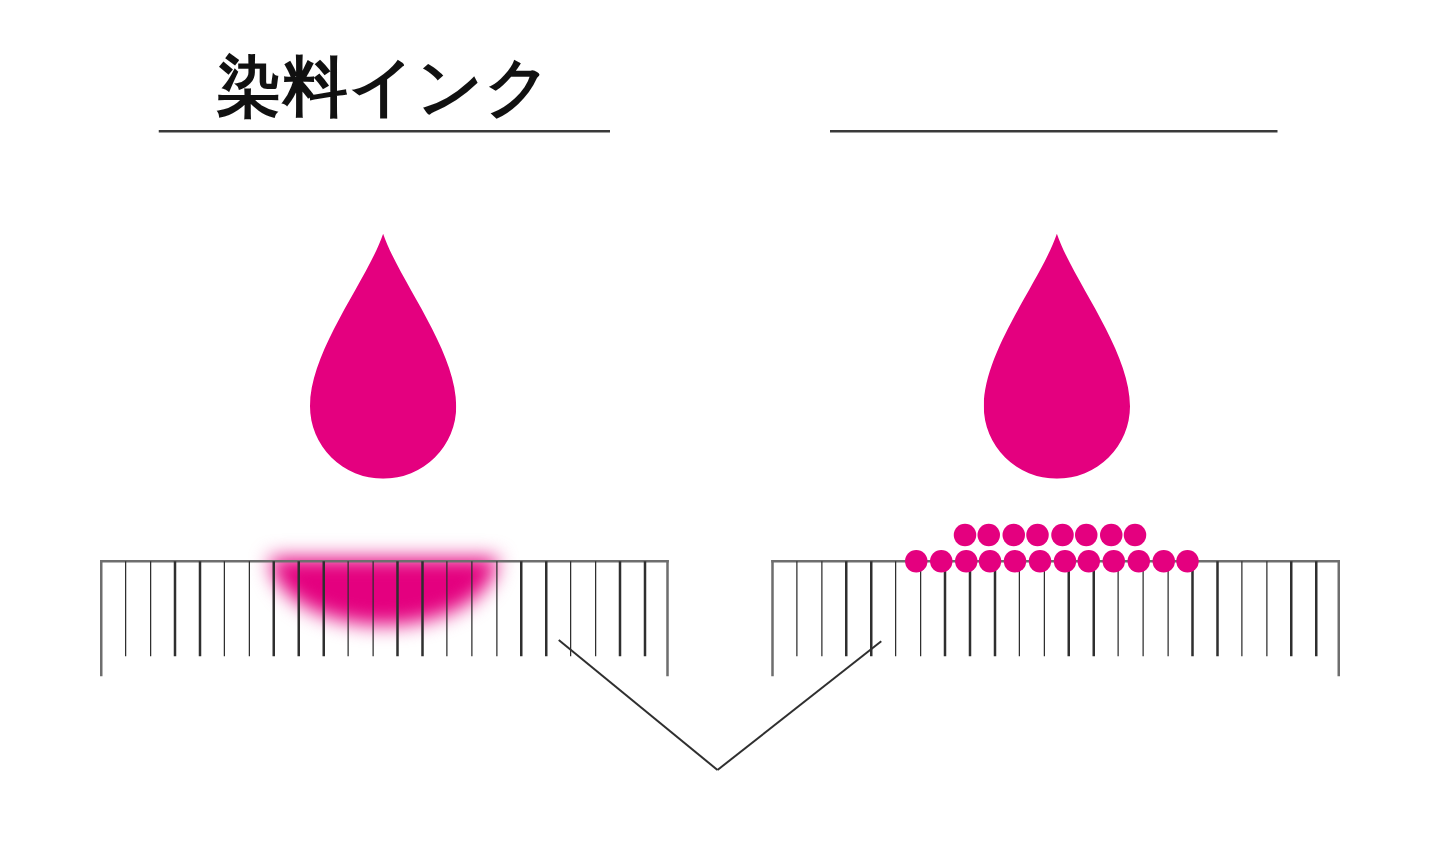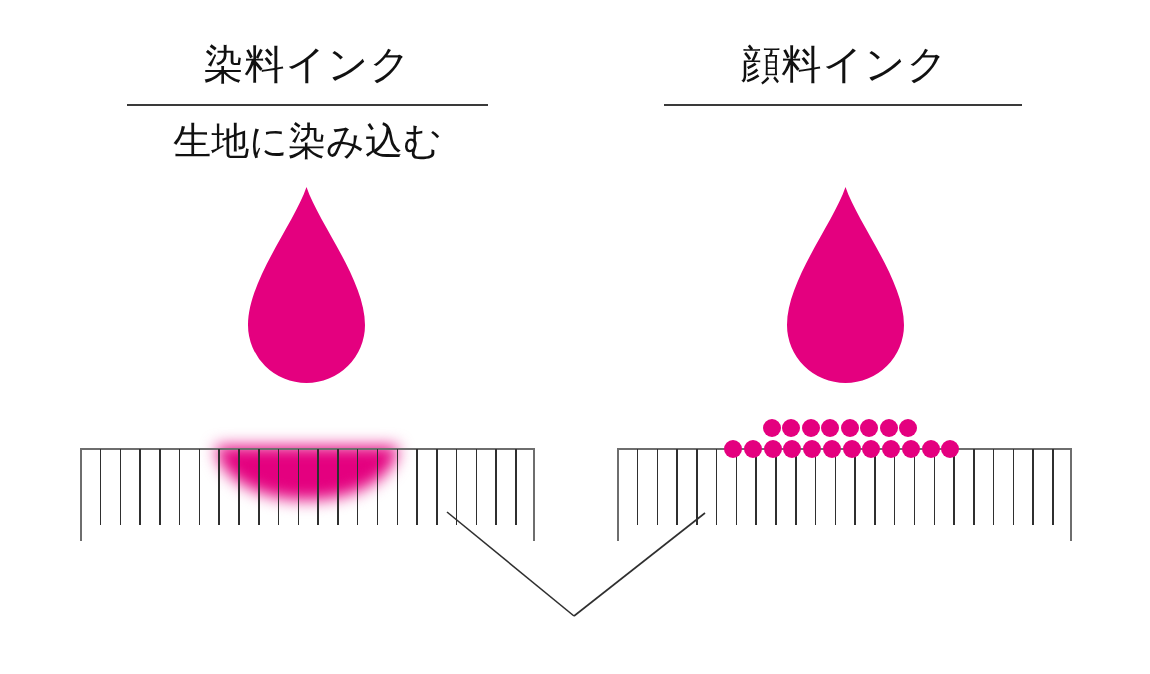--- a/index.html
+++ b/index.html
@@ -10,21 +10,21 @@
     --background:#ffffff;
   }
   *{box-sizing:border-box;}
   body{margin:0;background:#fff;}
   .canvas{
     position:relative;width:1150px;height:674px;background:var(--background);
     overflow:hidden;font-family:"DejaVu Sans","Liberation Sans",sans-serif;color:var(--text);
   }
   .col-title{
     position:absolute;top:42px;width:455px;text-align:center;
-    font-size:40px;font-weight:normal;line-height:1.1;letter-spacing:1px;
+    font-size:52px;font-weight:bold;line-height:1.1;letter-spacing:1px;
   }
   .col-title.left{left:80px;}
   .col-title.right{left:617px;}
   .title-rule{
     position:absolute;top:104px;height:2px;background:#3a3a3a;
   }
   .title-rule.left{left:127px;width:361px;}
   .title-rule.right{left:664px;width:358px;}
   .col-subtitle{
     position:absolute;top:121px;width:455px;text-align:center;
@@ -58,23 +58,21 @@
     font-size:33px;font-weight:normal;line-height:1.1;
   }
 </style>
 </head>
 <body>
 
 <div class="canvas">
 
   <div class="col-title left">染料インク</div>
   <div class="title-rule left"></div>
-  <div class="col-subtitle left">生地に染み込む</div>
 
-  <div class="col-title right">顔料インク</div>
   <div class="title-rule right"></div>
 
   <svg class="ink-drop left" viewBox="0 0 117 197">
     <path d="M58.5,1 C46,38 0,94 0,139 a58.5,58 0 0,0 117,0 C117,94 71,38 58.5,1 Z"></path>
   </svg>
   <svg class="ink-drop right" viewBox="0 0 117 197">
     <path d="M58.5,1 C46,38 0,94 0,139 a58.5,58 0 0,0 117,0 C117,94 71,38 58.5,1 Z"></path>
   </svg>
 
   <div class="soak-blob"></div>

